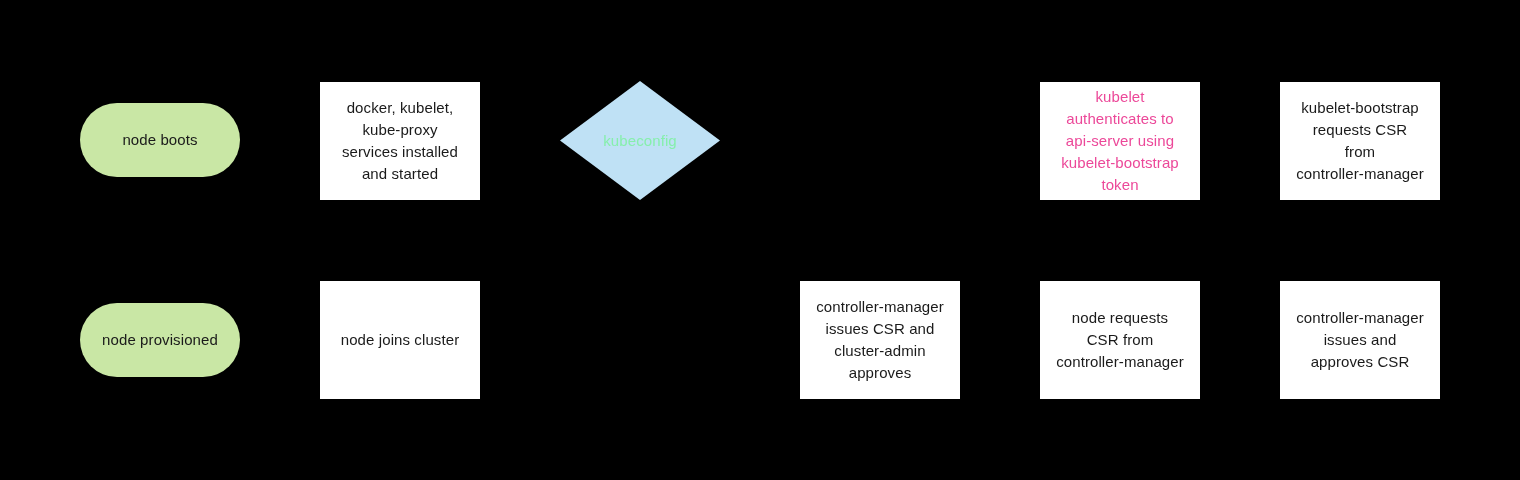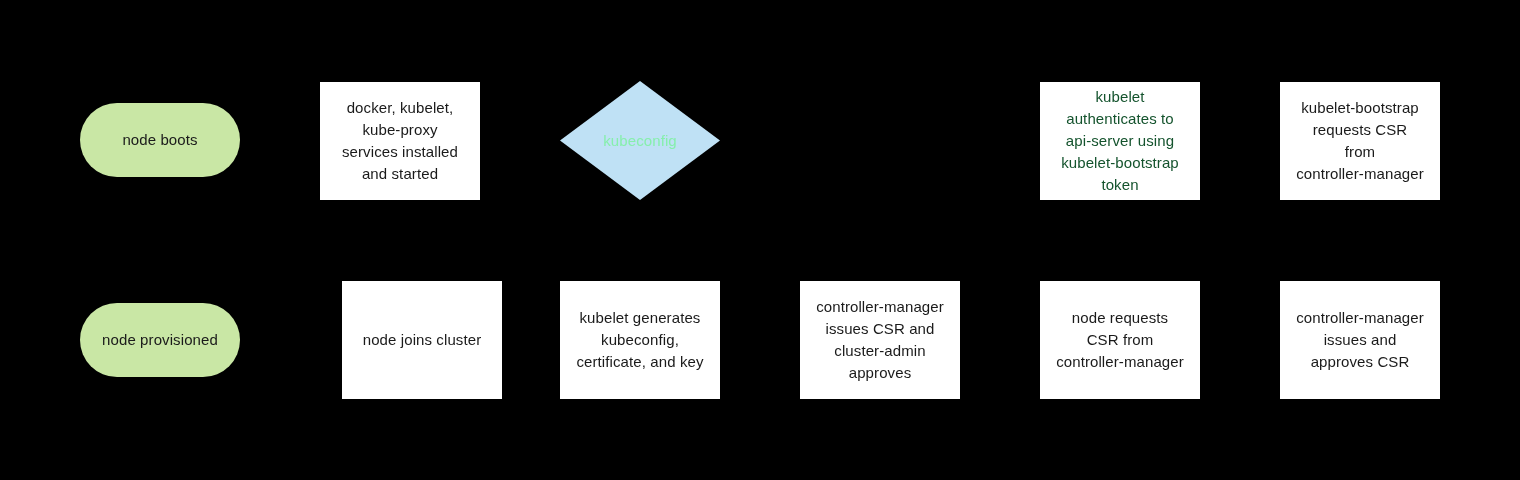--- a/index.html
+++ b/index.html
@@ -94,42 +94,37 @@
 services installed
 and started</span>
     </div>
     <div class="node shape-decision" style="left: 560px; top: 81px; width: 160px; height: 119px;">
       <svg class="diamond-bg" viewBox="0 0 160 119" preserveAspectRatio="none">
         <polygon points="80,0 160,59.5 80,119 0,59.5" fill="#bfe1f5"></polygon>
       </svg>
       <span class="node-label" style="color: #86efac;">kubeconfig</span>
     </div>
     <div class="node shape-process" style="left: 1040px; top: 82px; width: 160px; height: 118px; background: rgb(255, 255, 255);">
-      <span class="node-label" style="color: #14532d;">kubelet
+      <span class="node-label" style="color: #ec4899;">kubelet
 authenticates to
 api-server using
 kubelet-bootstrap
 token</span>
     </div>
     <div class="node shape-process" style="left: 1280px; top: 82px; width: 160px; height: 118px; background: rgb(255, 255, 255);">
       <span class="node-label" style="color: rgb(26, 26, 26);">kubelet-bootstrap
 requests CSR
 from
 controller-manager</span>
     </div>
     <div class="node shape-terminator" style="left: 80px; top: 303px; width: 160px; height: 74px; background: rgb(201, 231, 165); border-radius: 37px; align-items: center;">
       <span class="node-label" style="color: rgb(26, 26, 26);">node provisioned</span>
     </div>
-    <div class="node shape-process" style="left: 320px; top: 281px; width: 160px; height: 118px; background: rgb(255, 255, 255); margin-left: 22px;">
+    <div class="node shape-process" style="left: 320px; top: 281px; width: 160px; height: 118px; background: rgb(255, 255, 255);">
       <span class="node-label" style="color: rgb(26, 26, 26);">node joins cluster</span>
-    </div>
-    <div class="node shape-process" style="left: 560px; top: 281px; width: 160px; height: 118px; background: rgb(255, 255, 255);">
-      <span class="node-label" style="color: rgb(26, 26, 26);">kubelet generates
-kubeconfig,
-certificate, and key</span>
     </div>
     <div class="node shape-process" style="left: 800px; top: 281px; width: 160px; height: 118px; background: rgb(255, 255, 255);">
       <span class="node-label" style="color: rgb(26, 26, 26);">controller-manager
 issues CSR and
 cluster-admin
 approves</span>
     </div>
     <div class="node shape-process" style="left: 1040px; top: 281px; width: 160px; height: 118px; background: rgb(255, 255, 255); justify-content: center;">
       <span class="node-label" style="color: rgb(26, 26, 26);">node requests
 CSR from

